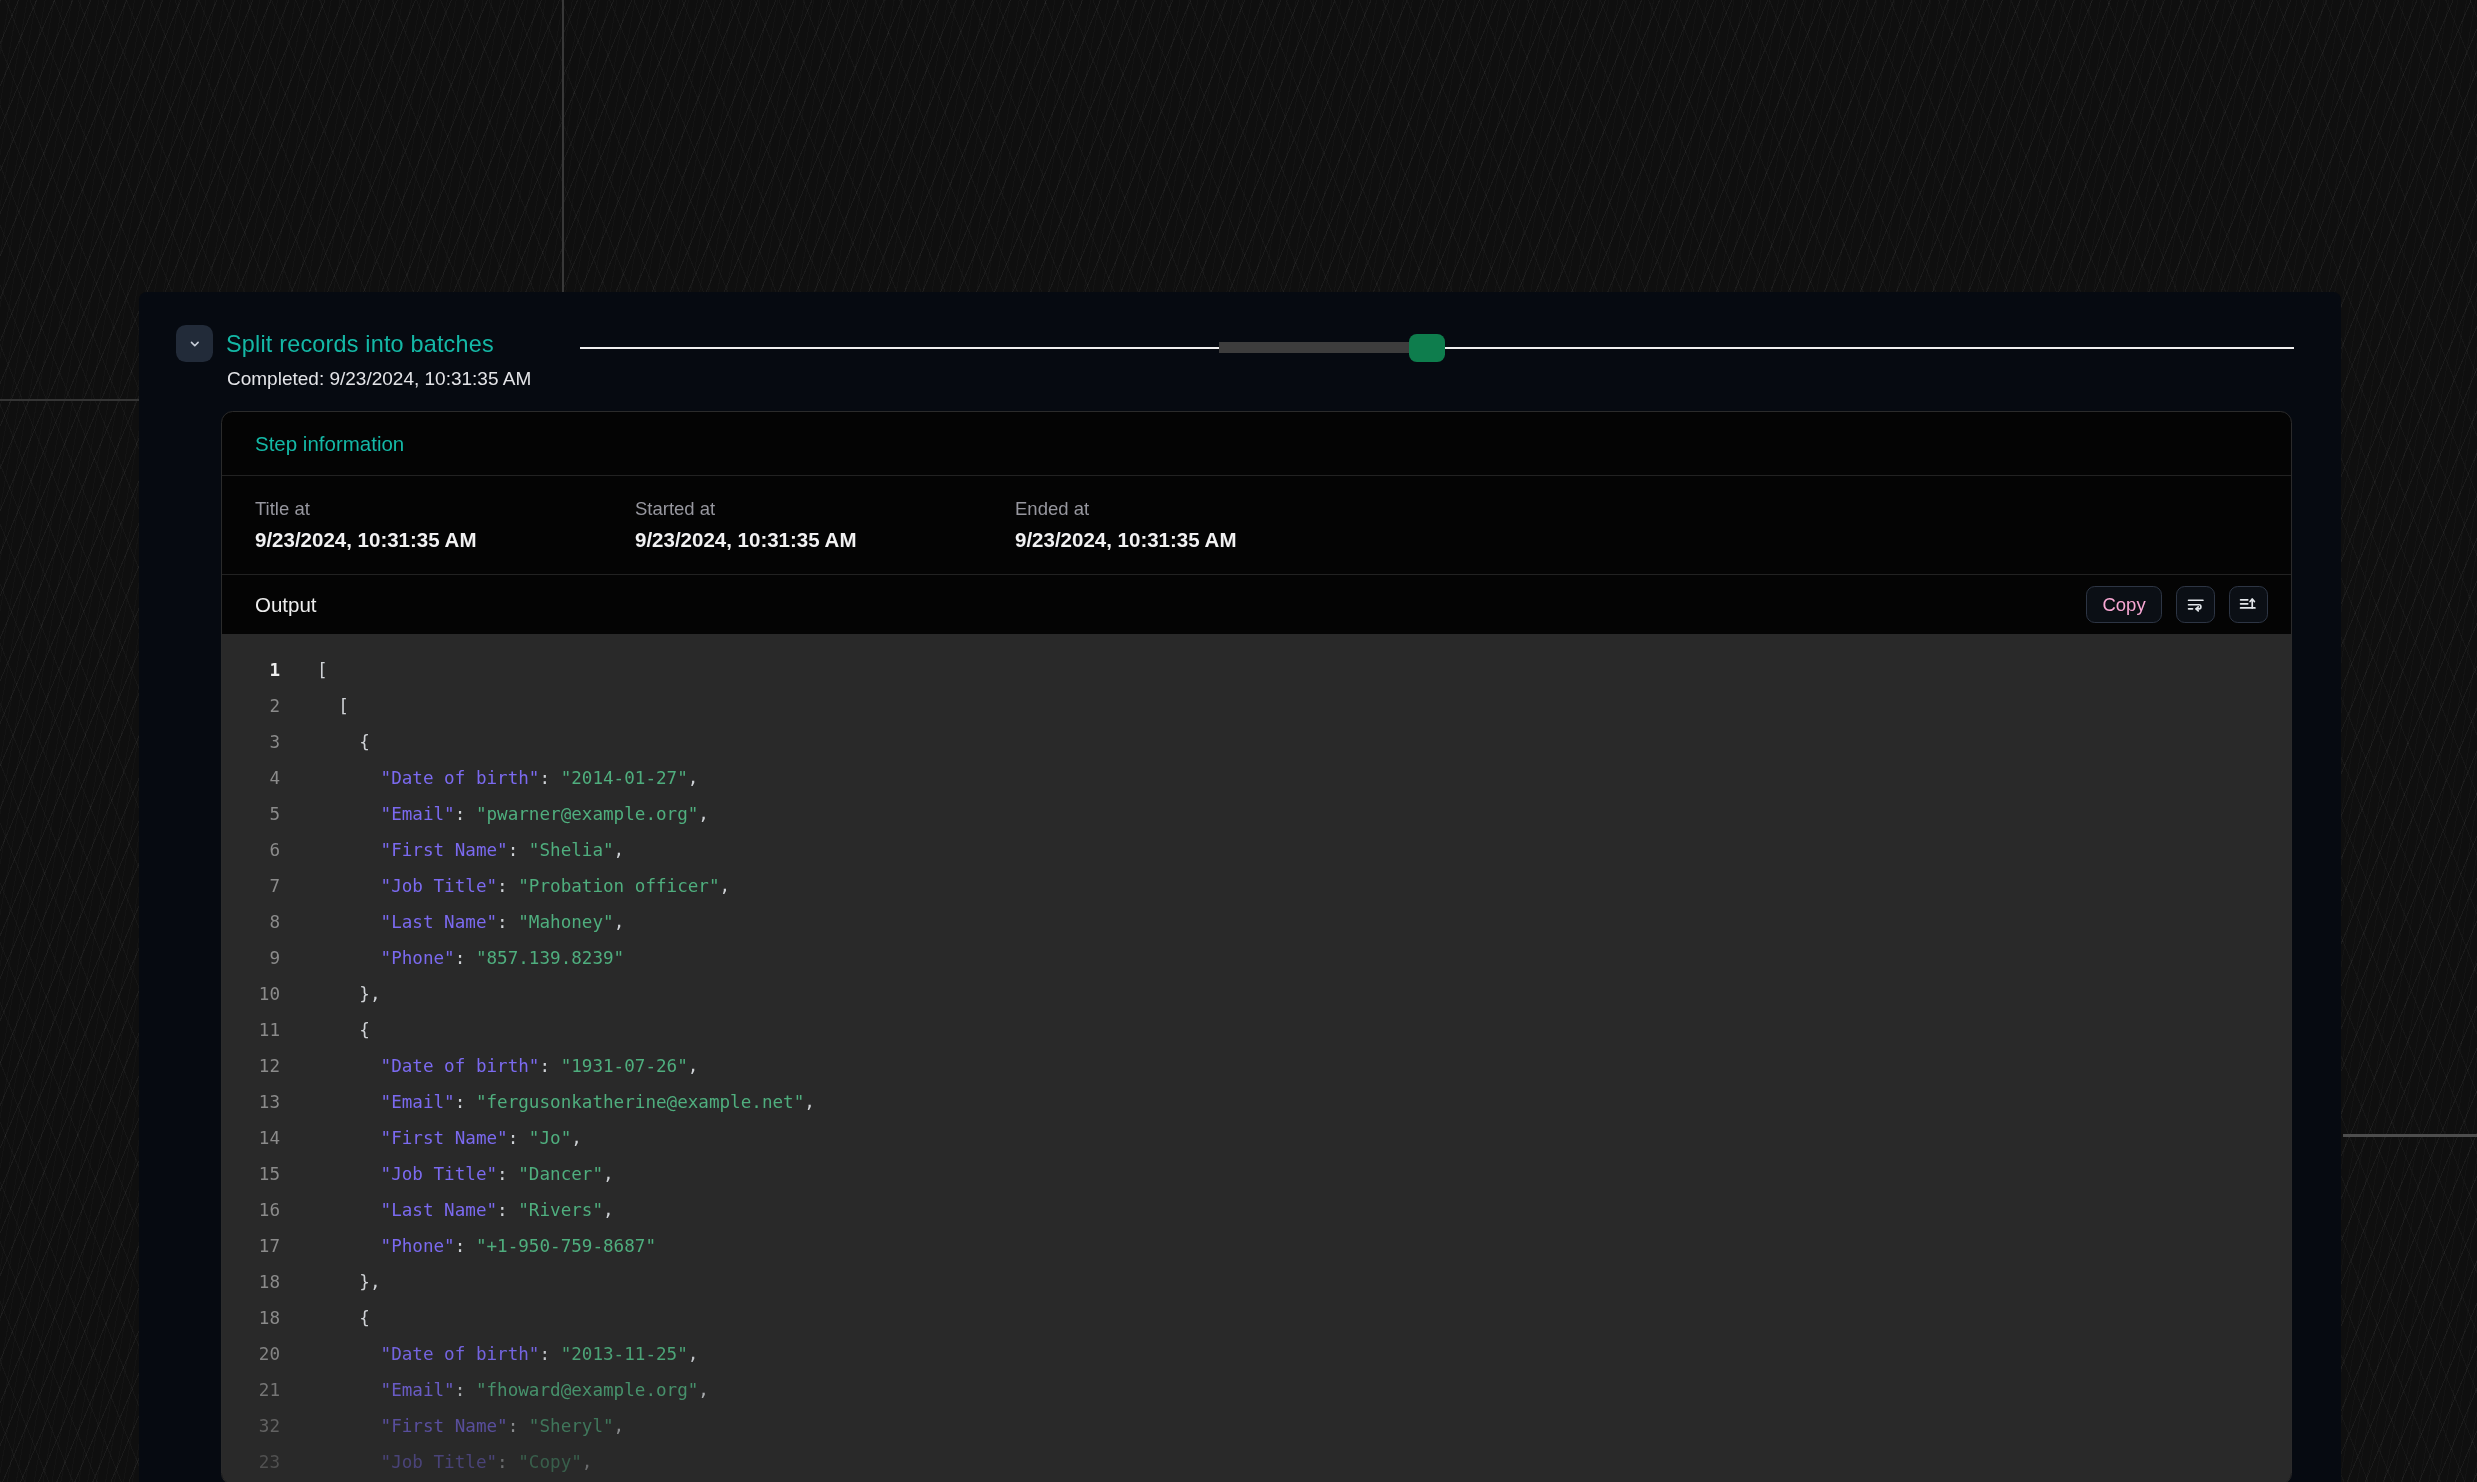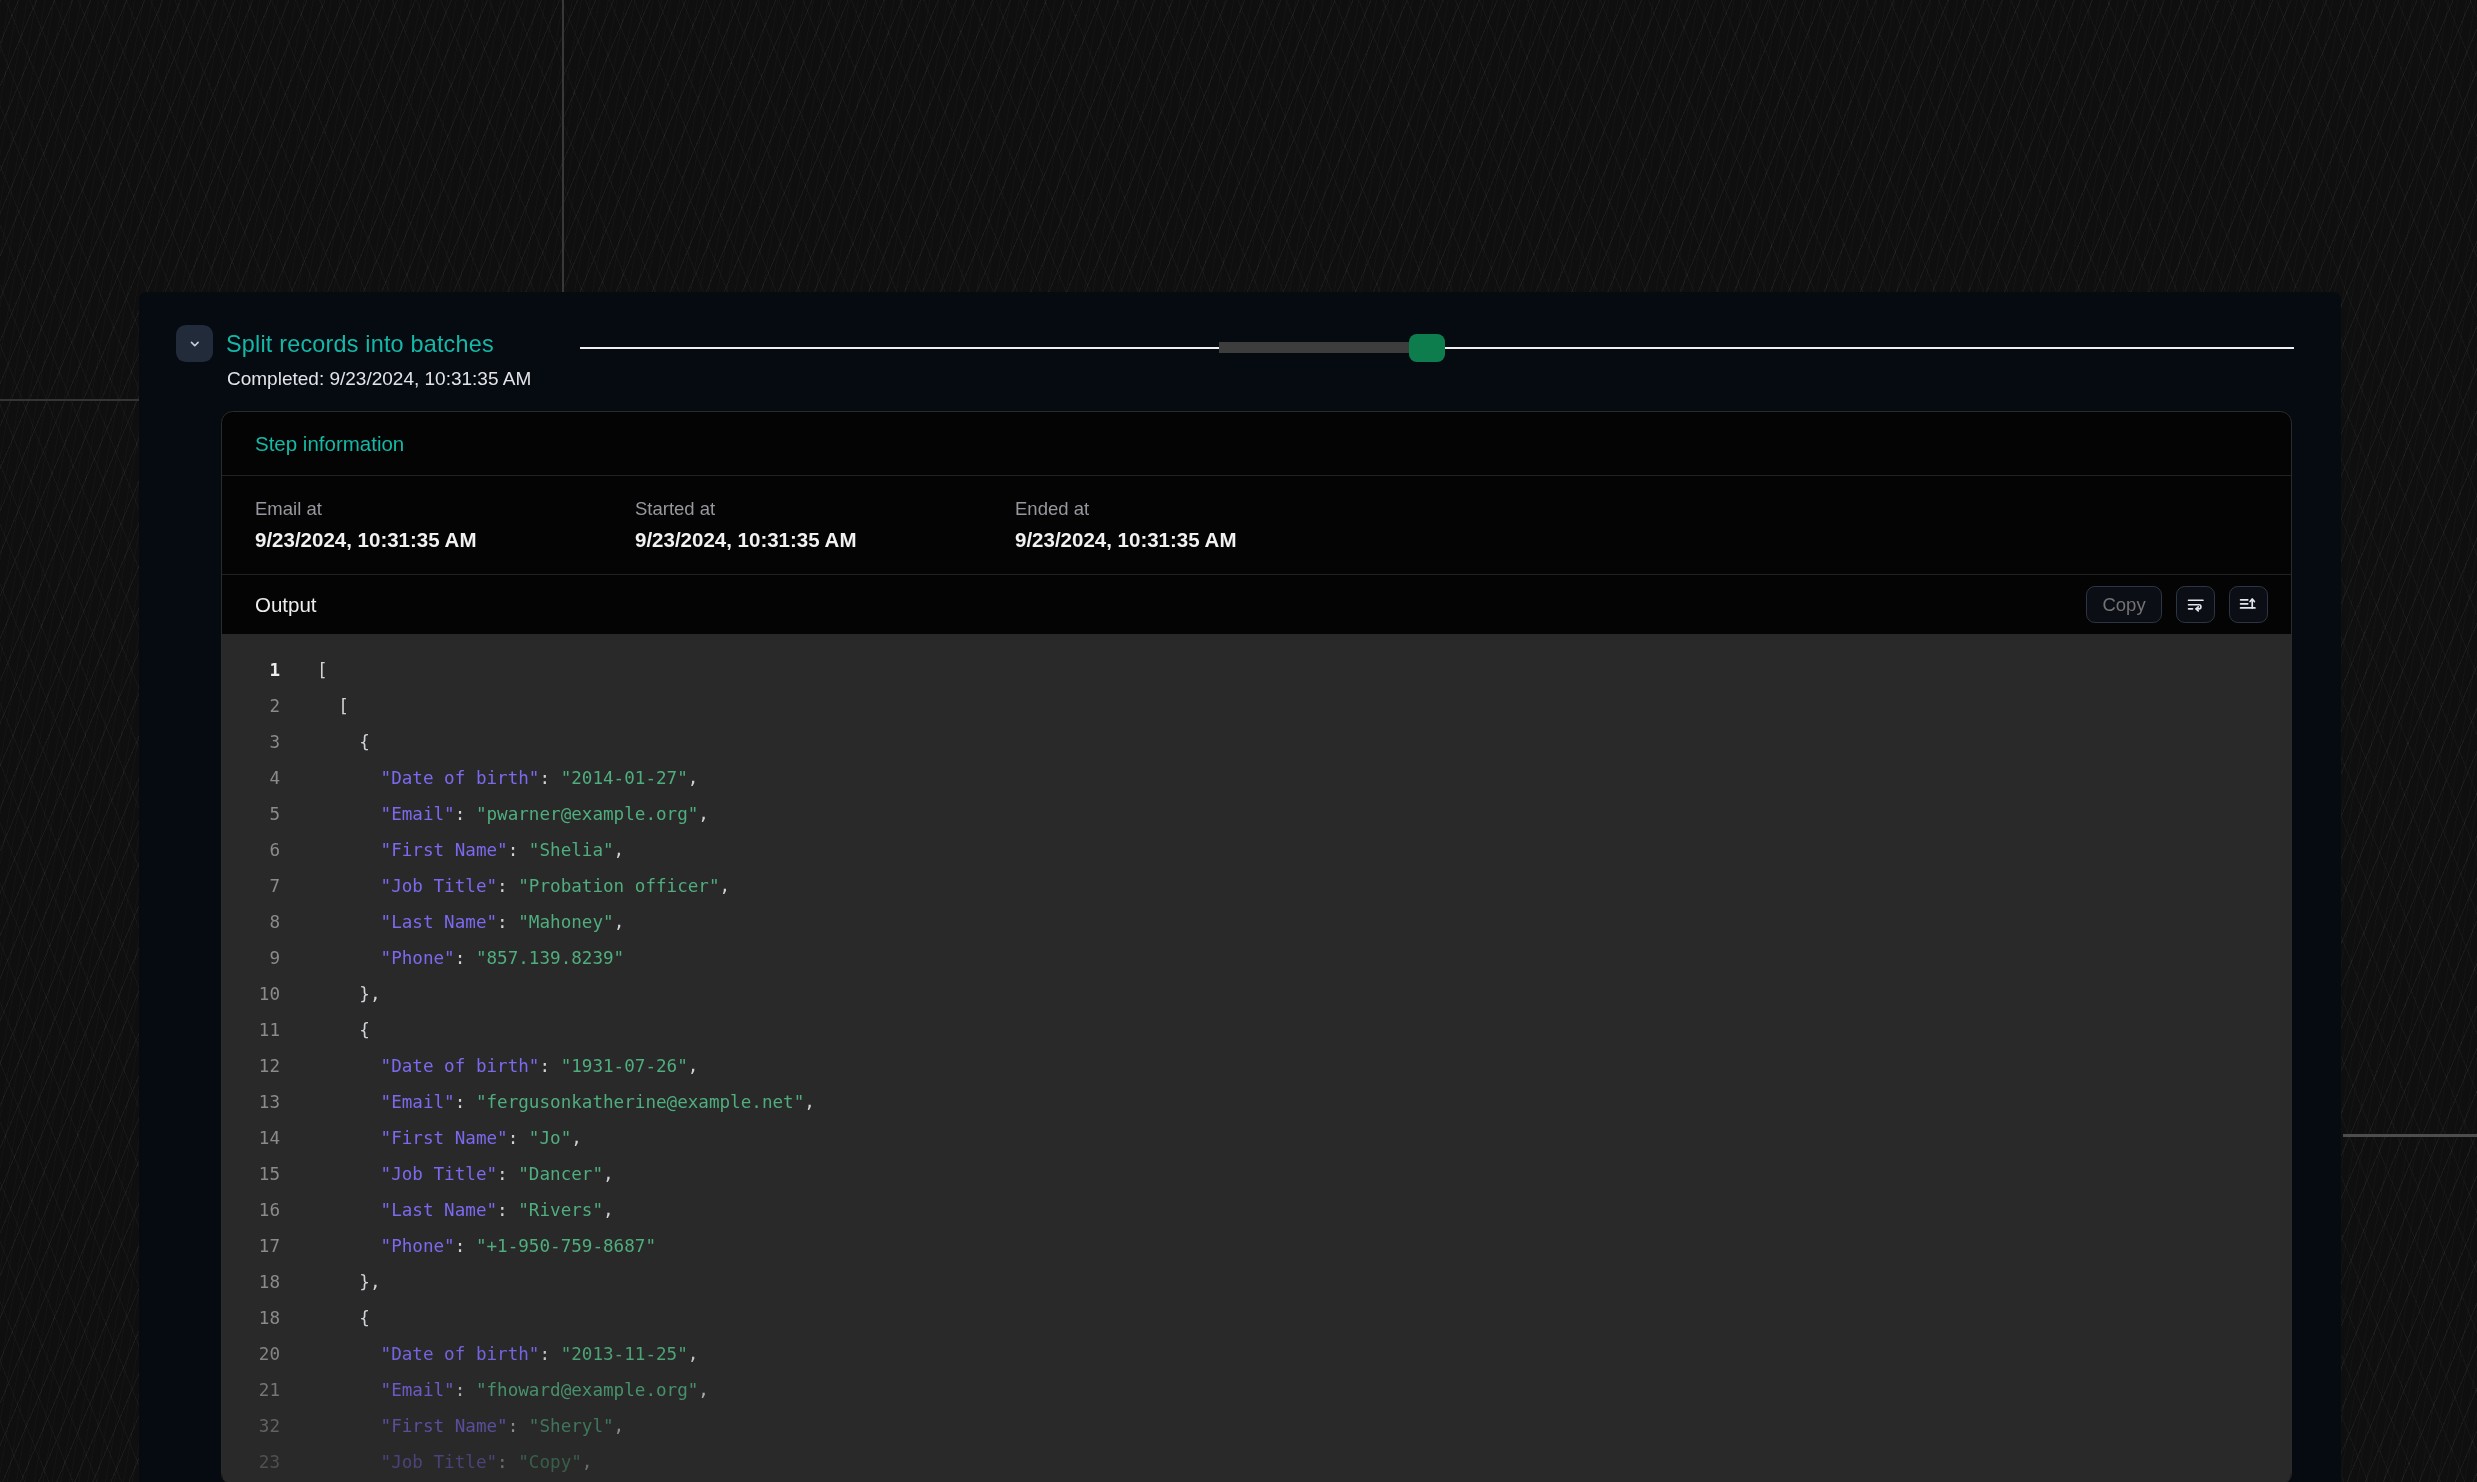--- a/index.html
+++ b/index.html
@@ -63,21 +63,21 @@
   .f-label { font-size:18.5px; color:#97979f; }
   .f-value { font-size:20.5px; font-weight:600; color:#f2f2f3; }
 
   .output-header {
     height:59px; display:flex; align-items:center; justify-content:space-between;
     padding-left:33px; padding-right:23.4px; font-size:20.5px; color:#ededed;
   }
   .output-actions { display:flex; align-items:center; gap:13.7px; }
   .copy-btn {
     height:37px; padding:0 15.6px; border-radius:8.8px;
-    border:1px solid #2d3544; background:#0b0f15; color:#737373;
+    border:1px solid #2d3544; background:#0b0f15; color:#f9a8d4;
     font-size:18.5px; font-family:"Liberation Sans", sans-serif; cursor:pointer;
   }
   .icon-btn {
     width:39px; height:37px; border-radius:8.8px;
     border:1px solid #2d3544; background:#0b0f15; cursor:pointer;
     display:flex; align-items:center; justify-content:center;
   }
   .icon-btn svg { width:21.5px; height:21.5px; stroke:#e2e6ea; stroke-width:1.9; fill:none;
     stroke-linecap:round; stroke-linejoin:round; }
 
@@ -123,21 +123,21 @@
   </div>
 
   <div class="card">
 
     <div class="card-header">
       <span>Step information</span>
     </div>
 
     <div class="fields" id="fields">
         <div class="field">
-          <div class="f-label">Email at</div>
+          <div class="f-label">Title at</div>
           <div class="f-value">9/23/2024, 10:31:35 AM</div>
         </div>
         <div class="field">
           <div class="f-label">Started at</div>
           <div class="f-value">9/23/2024, 10:31:35 AM</div>
         </div>
         <div class="field">
           <div class="f-label">Ended at</div>
           <div class="f-value">9/23/2024, 10:31:35 AM</div>
         </div>

